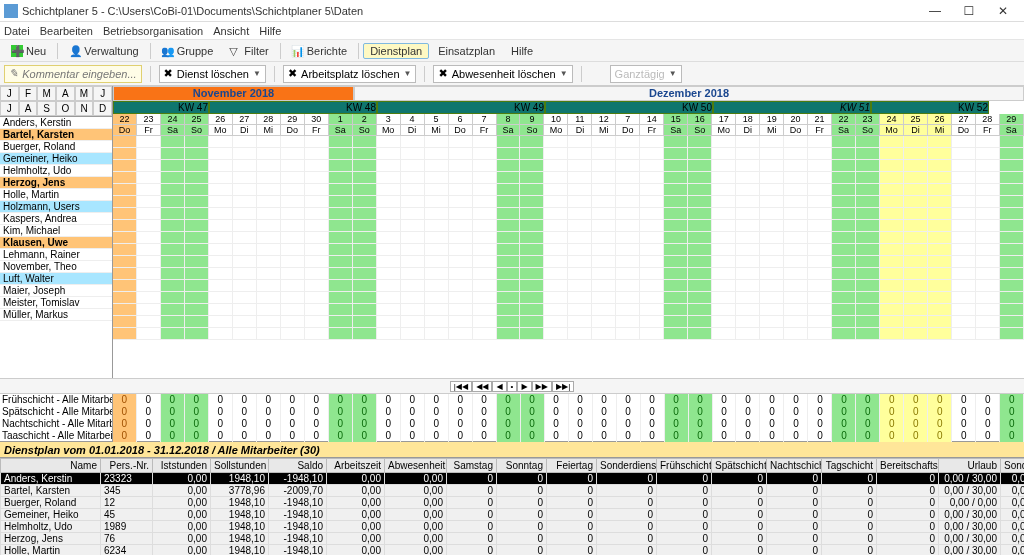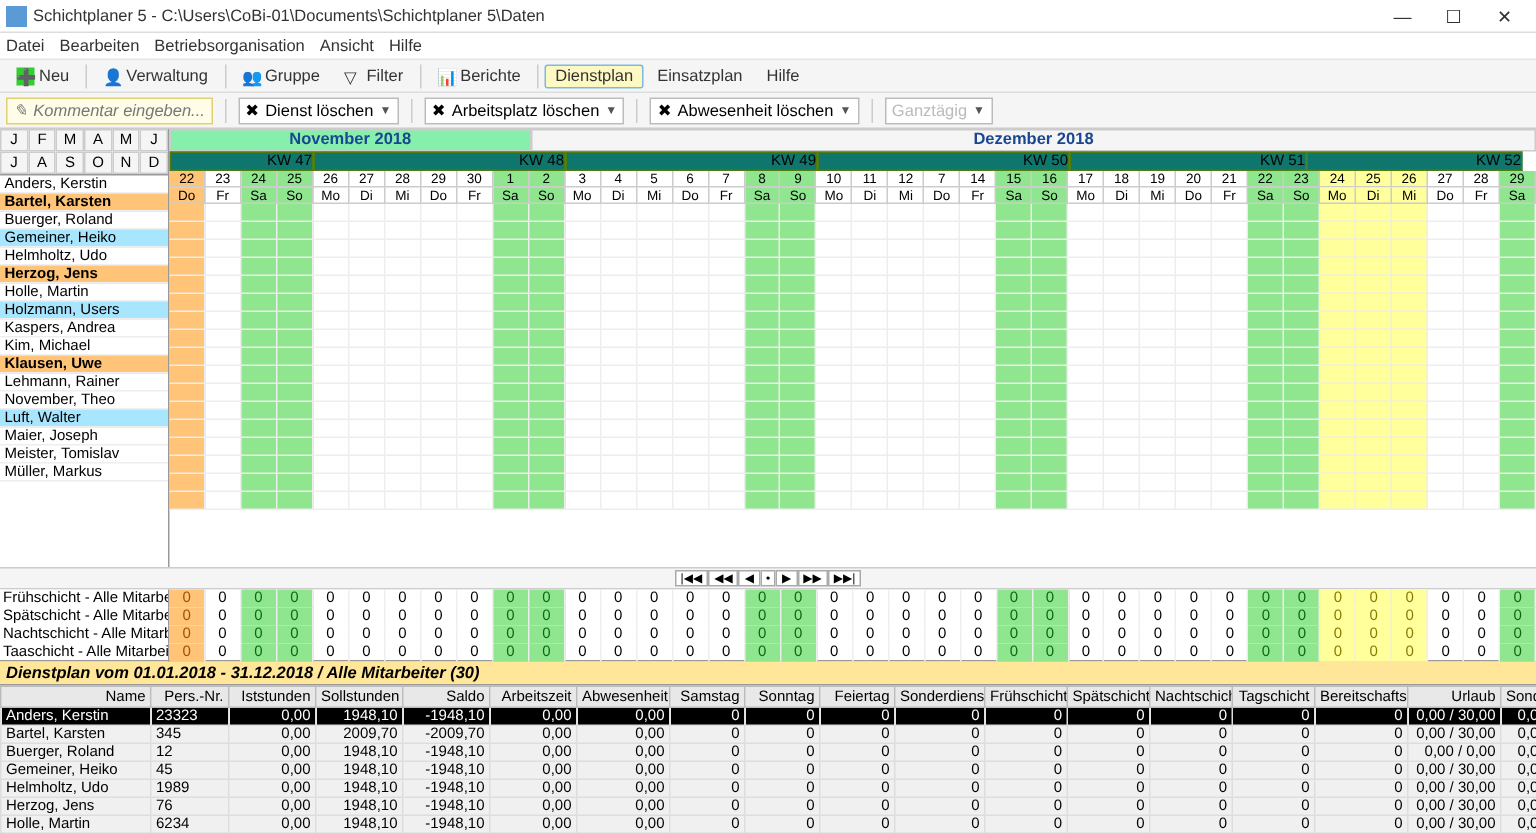--- a/index.html
+++ b/index.html
@@ -13,33 +13,33 @@
   .menubar span { color: #333; }
   .toolbar1 { background: #f5f5f5; height: 22px; display: flex; align-items: center; padding: 0 4px; gap: 2px; border-bottom: 1px solid #ddd; }
   .tbtn { display: flex; align-items: center; gap: 3px; padding: 1px 6px; font-size: 11px; color: #333; border: 1px solid transparent; border-radius: 2px; }
   .tbtn .ic { display: inline-block; width: 12px; height: 12px; }
   .sep { width: 1px; height: 16px; background: #ccc; margin: 0 2px; }
   .tab-active { background: #fef9c3; border: 1px solid #7fb9e0; }
   .toolbar2 { background: #f5f5f5; height: 24px; display: flex; align-items: center; padding: 0 4px; gap: 6px; border-bottom: 1px solid #ccc; }
   .combo { display: flex; align-items: center; gap: 4px; background: #fff; border: 1px solid #bbb; height: 18px; padding: 0 4px; font-size: 11px; min-width: 100px; }
   .combo .dd { margin-left: auto; font-size: 8px; color: #555; }
   .kom { background: #fffde7; border: 1px solid #e0d070; font-style: italic; color: #777; }
-  .disabled { color: #bbb; }
+  .disabled { color: #bbb; margin-left: 20px; }
   .main { display: flex; height: 292px; background: #fff; }
   .leftcol { width: 113px; border-right: 1px solid #999; display: flex; flex-direction: column; }
   .monthgrid { display: grid; grid-template-columns: repeat(6, 1fr); border-bottom: 1px solid #999; }
   .monthgrid div { border: 1px solid #ccc; text-align: center; height: 15px; line-height: 14px; font-size: 10px; background: #f5f5f5; }
   .emplist { flex: 1; overflow: hidden; }
   .emprow { height: 12px; line-height: 12px; padding: 0 3px; font-size: 10px; border-bottom: 1px solid #eee; white-space: nowrap; overflow: hidden; }
   .hl-orange { background: #ffc477; font-weight: bold; }
   .hl-cyan { background: #a8e6ff; }
   .gridwrap { flex: 1; overflow: hidden; position: relative; }
   .ghead { display: flex; flex-direction: column; }
   .monthrow { display: flex; height: 15px; }
-  .monthrow .m1 { width: 241px; text-align: center; font-weight: bold; color: #1a478f; font-size: 11px; border: 1px solid #ccc; background: #86efac; }
+  .monthrow .m1 { width: 241px; text-align: center; font-weight: bold; color: #1a478f; font-size: 11px; border: 1px solid #ccc; background: #f97316; }
   .monthrow .m2 { flex: 1; text-align: center; font-weight: bold; color: #1a478f; font-size: 11px; border: 1px solid #ccc; background: #f5f5f5; }
   .kwrow { display: flex; height: 13px; }
   .kwrow div { text-align: right; font-size: 10px; border: 1px solid #4d7c0f; background: #0f766e; }
   .daycell { width: 24px; text-align: center; font-size: 9px; border-right: 1px solid #ccc; border-bottom: 1px solid #ccc; line-height: 11px; }
   .daycell.we { background: #8fe68f; }
   .daycell.today { background: #ffc477; }
   .daycell.hol { background: #ffff9c; }
   .gridbody { position: relative; }
   .bodyrow { display: flex; height: 12px; }
   .bodycell { width: 24px; border-right: 1px solid #eee; border-bottom: 1px solid #eee; }
@@ -189,22 +189,22 @@
     <div class="ghead">
       <div class="monthrow">
         <div class="m1">November 2018</div>
         <div class="m2">Dezember 2018</div>
       </div>
       <div class="kwrow" id="kwrow">
           <div style="width: 96px;">KW 47</div>
           <div style="width: 168px;">KW 48</div>
           <div style="width: 168px;">KW 49</div>
           <div style="width: 168px;">KW 50</div>
-          <div style="width: 158px;">KW 51</div>
-          <div style="width: 144px;">KW 52</div>
+          <div style="width: 158px; font-style: italic;">KW 51</div>
+          <div style="width: 118px;">KW 52</div>
         </div>
       <div id="daynums" style="display:flex;height:11px">
           <div class="daycell today">22</div>
           <div class="daycell ">23</div>
           <div class="daycell we">24</div>
           <div class="daycell we">25</div>
           <div class="daycell ">26</div>
           <div class="daycell ">27</div>
           <div class="daycell ">28</div>
           <div class="daycell ">29</div>
@@ -1198,21 +1198,21 @@
         <td class="num">0</td>
         <td class="num">0</td>
         <td class="num">0</td>
         <td class="num">0,00 / 30,00</td>
         <td class="num">0,00 / 2,00</td>
       </tr>
       <tr>
         <td>Bartel, Karsten</td>
         <td>345</td>
         <td class="num">0,00</td>
-        <td class="num">2009,70</td>
+        <td class="num">3778,96</td>
         <td class="num">-2009,70</td>
         <td class="num">0,00</td>
         <td class="num">0,00</td>
         <td class="num">0</td>
         <td class="num">0</td>
         <td class="num">0</td>
         <td class="num">0</td>
         <td class="num">0</td>
         <td class="num">0</td>
         <td class="num">0</td>

